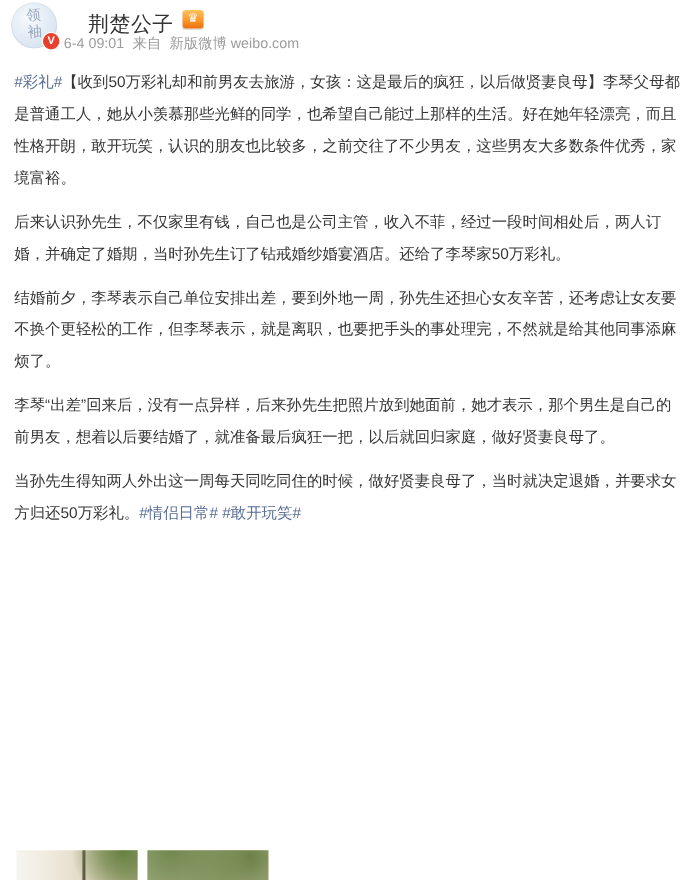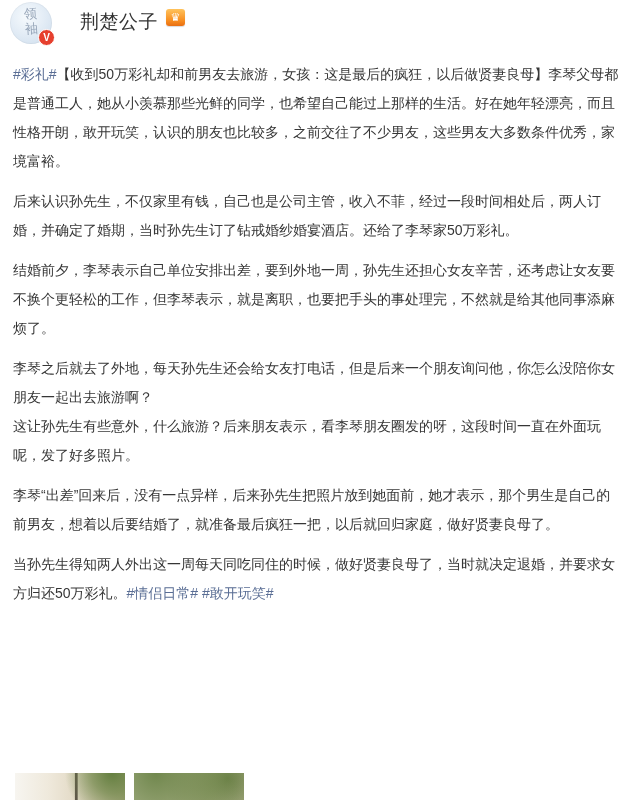--- a/index.html
+++ b/index.html
@@ -67,27 +67,31 @@
 <div class="post-header">
   <div class="avatar">
     <div class="avatar-script">领
 袖</div>
     <div class="v-badge">V</div>
   </div>
   <div class="name-row">
     <span class="username">荆楚公子</span>
     <span class="vip-badge">♛</span>
   </div>
+  <div class="time-row">
+    <span>6-4 09:01</span>
+    <span>来自</span>
+    <span>新版微博 weibo.com</span>
+  </div>
 </div>
 
 <div class="post-body" id="post-body">
     <p><span class="hashtag">#彩礼#</span><span>【收到50万彩礼却和前男友去旅游，女孩：这是最后的疯狂，以后做贤妻良母】李琴父母都是普通工人，她从小羡慕那些光鲜的同学，也希望自己能过上那样的生活。好在她年轻漂亮，而且性格开朗，敢开玩笑，认识的朋友也比较多，之前交往了不少男友，这些男友大多数条件优秀，家境富裕。</span></p>
     <p><span>后来认识孙先生，不仅家里有钱，自己也是公司主管，收入不菲，经过一段时间相处后，两人订婚，并确定了婚期，当时孙先生订了钻戒婚纱婚宴酒店。还给了李琴家50万彩礼。</span></p>
     <p><span>结婚前夕，李琴表示自己单位安排出差，要到外地一周，孙先生还担心女友辛苦，还考虑让女友要不换个更轻松的工作，但李琴表示，就是离职，也要把手头的事处理完，不然就是给其他同事添麻烦了。</span></p>
-    <p><span>李琴之后就去了外地，每天孙先生还会给女友打电话，但是后来一个朋友询问他，你怎么没陪你女朋友一起出去旅游啊？</span><br><span>这让孙先生有些意外，什么旅游？后来朋友表示，看李琴朋友圈发的呀，这段时间一直在外面玩呢，发了好多照片。</span></p>
     <p><span>李琴“出差”回来后，没有一点异样，后来孙先生把照片放到她面前，她才表示，那个男生是自己的前男友，想着以后要结婚了，就准备最后疯狂一把，以后就回归家庭，做好贤妻良母了。</span></p>
     <p><span>当孙先生得知两人外出这一周每天同吃同住的时候，做好贤妻良母了，当时就决定退婚，并要求女方归还50万彩礼。</span><span class="hashtag">#情侣日常#</span><span> </span><span class="hashtag">#敢开玩笑#</span></p>
   </div>
 
 <div class="image-row">
   <div class="thumb thumb-1"></div>
   <div class="thumb thumb-2"></div>
 </div>
 
 </body></html>

